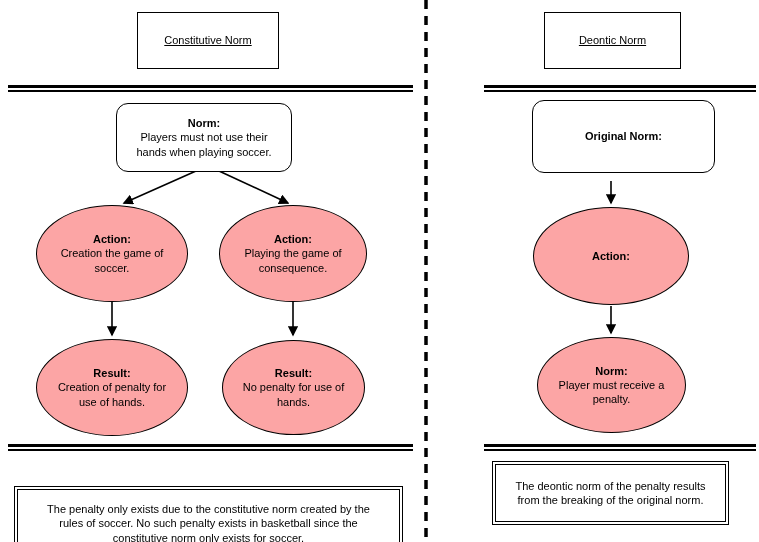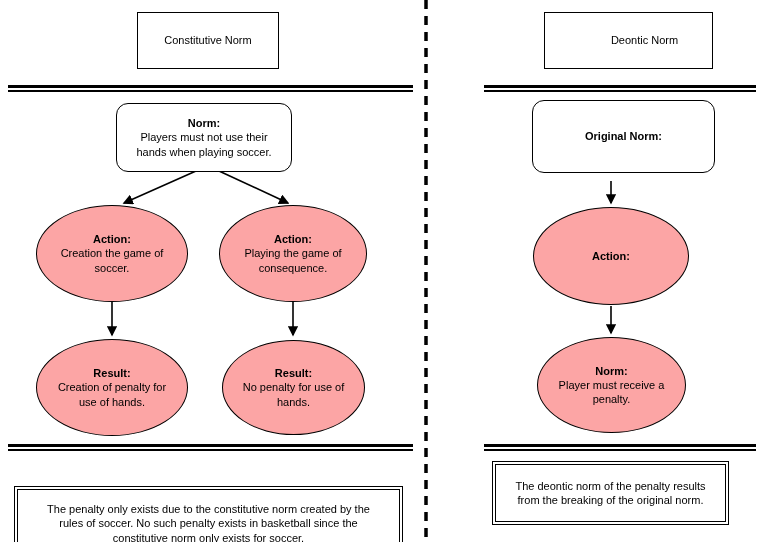--- a/index.html
+++ b/index.html
@@ -21,20 +21,21 @@
     pointer-events: none;
   }
   .titlebox {
     position: absolute;
     border: 1.5px solid #000;
     background: #fff;
     display: flex;
     align-items: center;
     justify-content: center;
     text-align: center;
+    text-decoration: underline;
   }
   .roundbox {
     position: absolute;
     border: 1.5px solid #000;
     border-radius: 12px;
     background: #fff;
     display: flex;
     flex-direction: column;
     align-items: center;
     justify-content: center;
@@ -132,21 +133,21 @@
   </div>
 
   <div class="hline" style="left:8px; top:444px; width:405px;"></div>
 
   <div class="notebox-outer" style="left:14px; top:486px; width:389px; height:75px;">
     <div class="notebox-inner" style="padding:3px 18px;">
       <p class="note-text">The penalty only exists due to the constitutive norm created by the rules of soccer. No such penalty exists in basketball since the constitutive norm only exists for soccer.</p>
     </div>
   </div>
 
-  <div class="titlebox" style="left:544px; top:12px; width:135px; height:55px;padding-left:32px;">
+  <div class="titlebox" style="left:544px; top:12px; width:135px; height:55px;">
     <span>Deontic Norm</span>
   </div>
 
   <div class="hline" style="left:484px; top:85px; width:272px;"></div>
 
   <div class="roundbox" style="left:532px; top:100px; width:183px; height:73px;">
     <div class="node-label">Original Norm:</div>
   </div>
 
   <div class="ellipse" style="left:533px; top:207px; width:156px; height:98px;">

